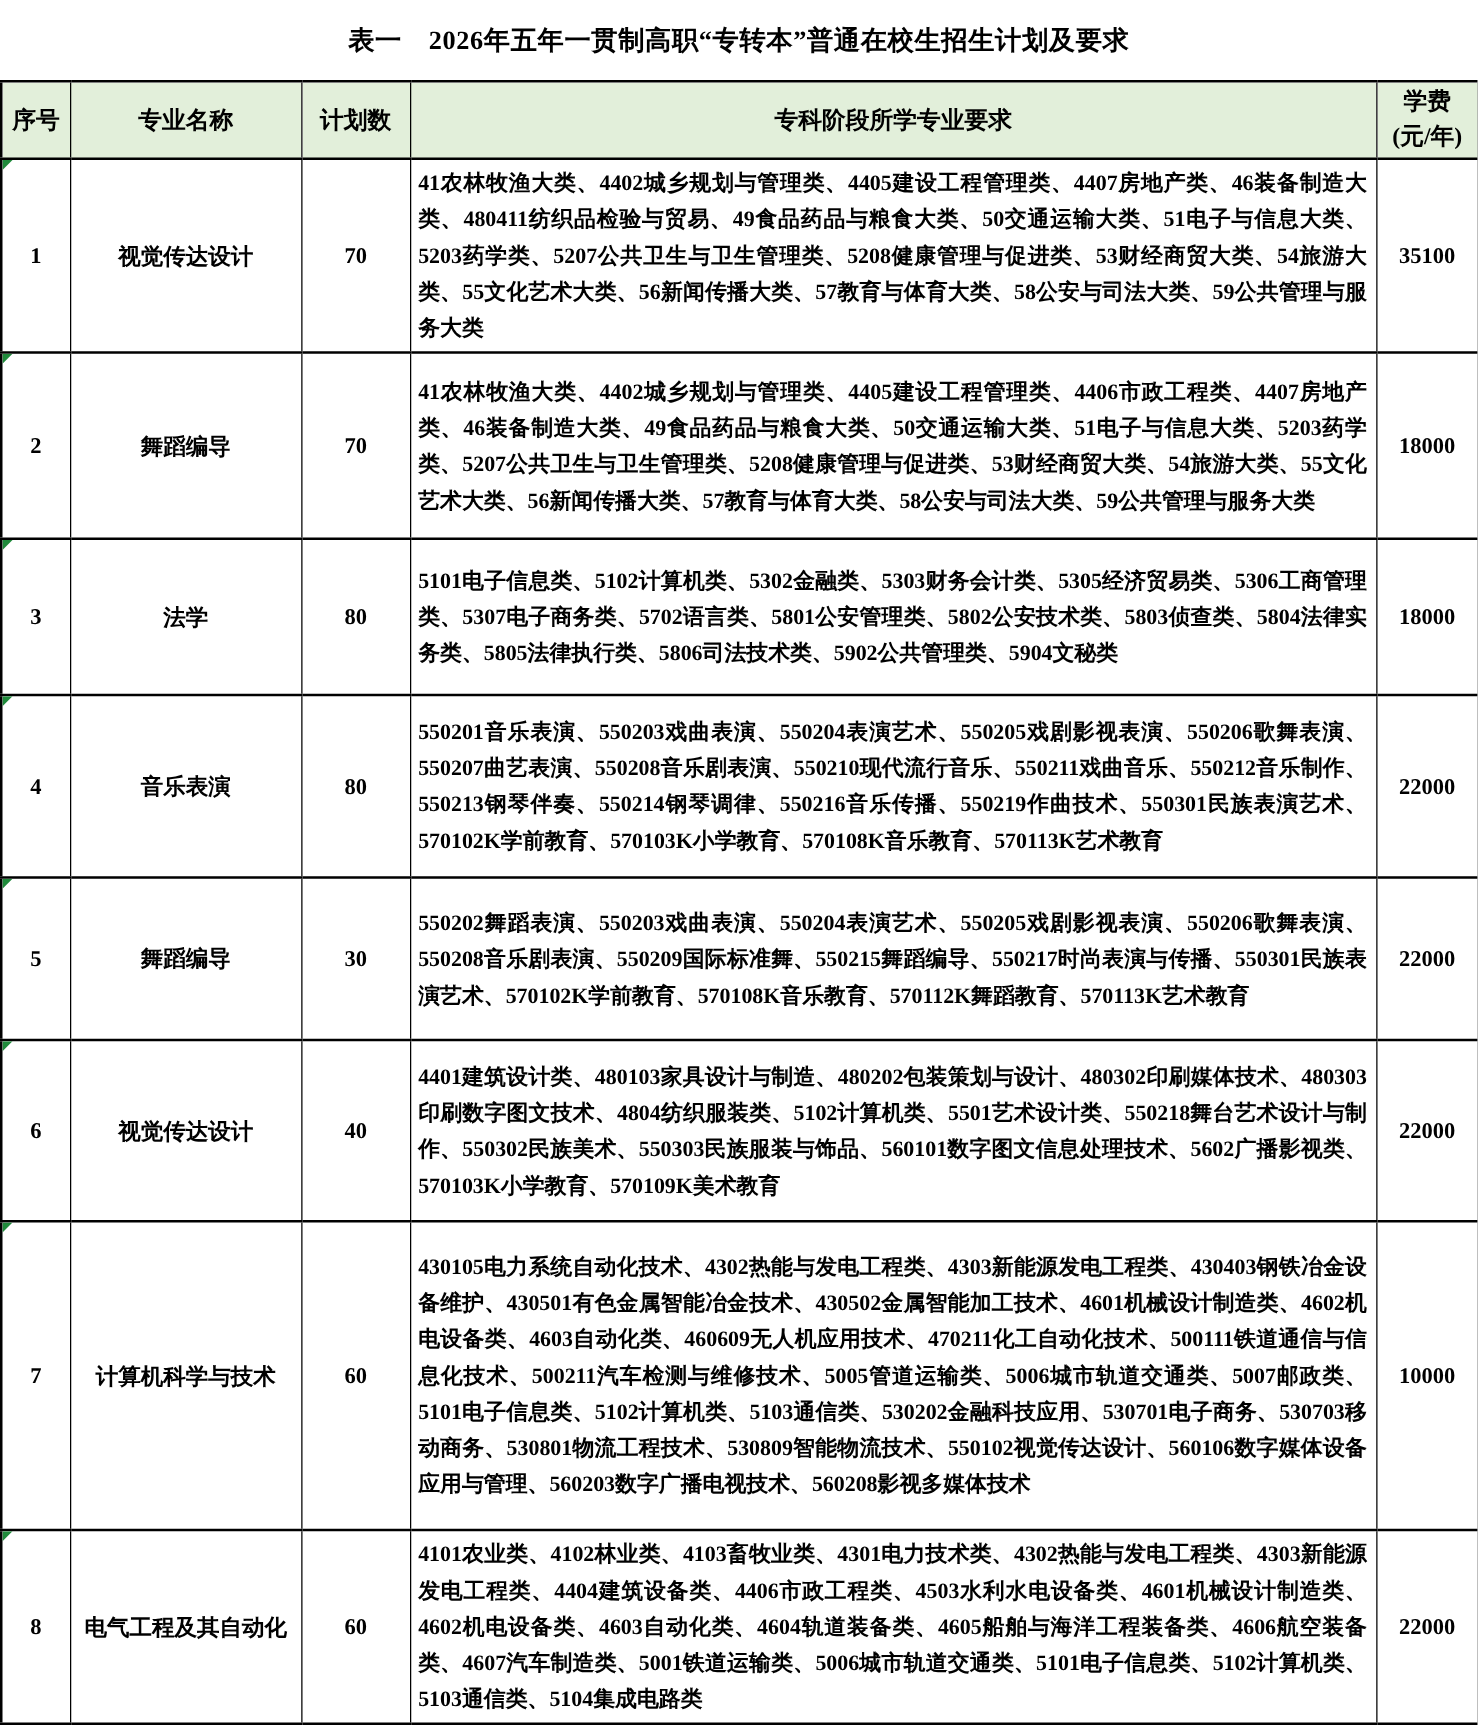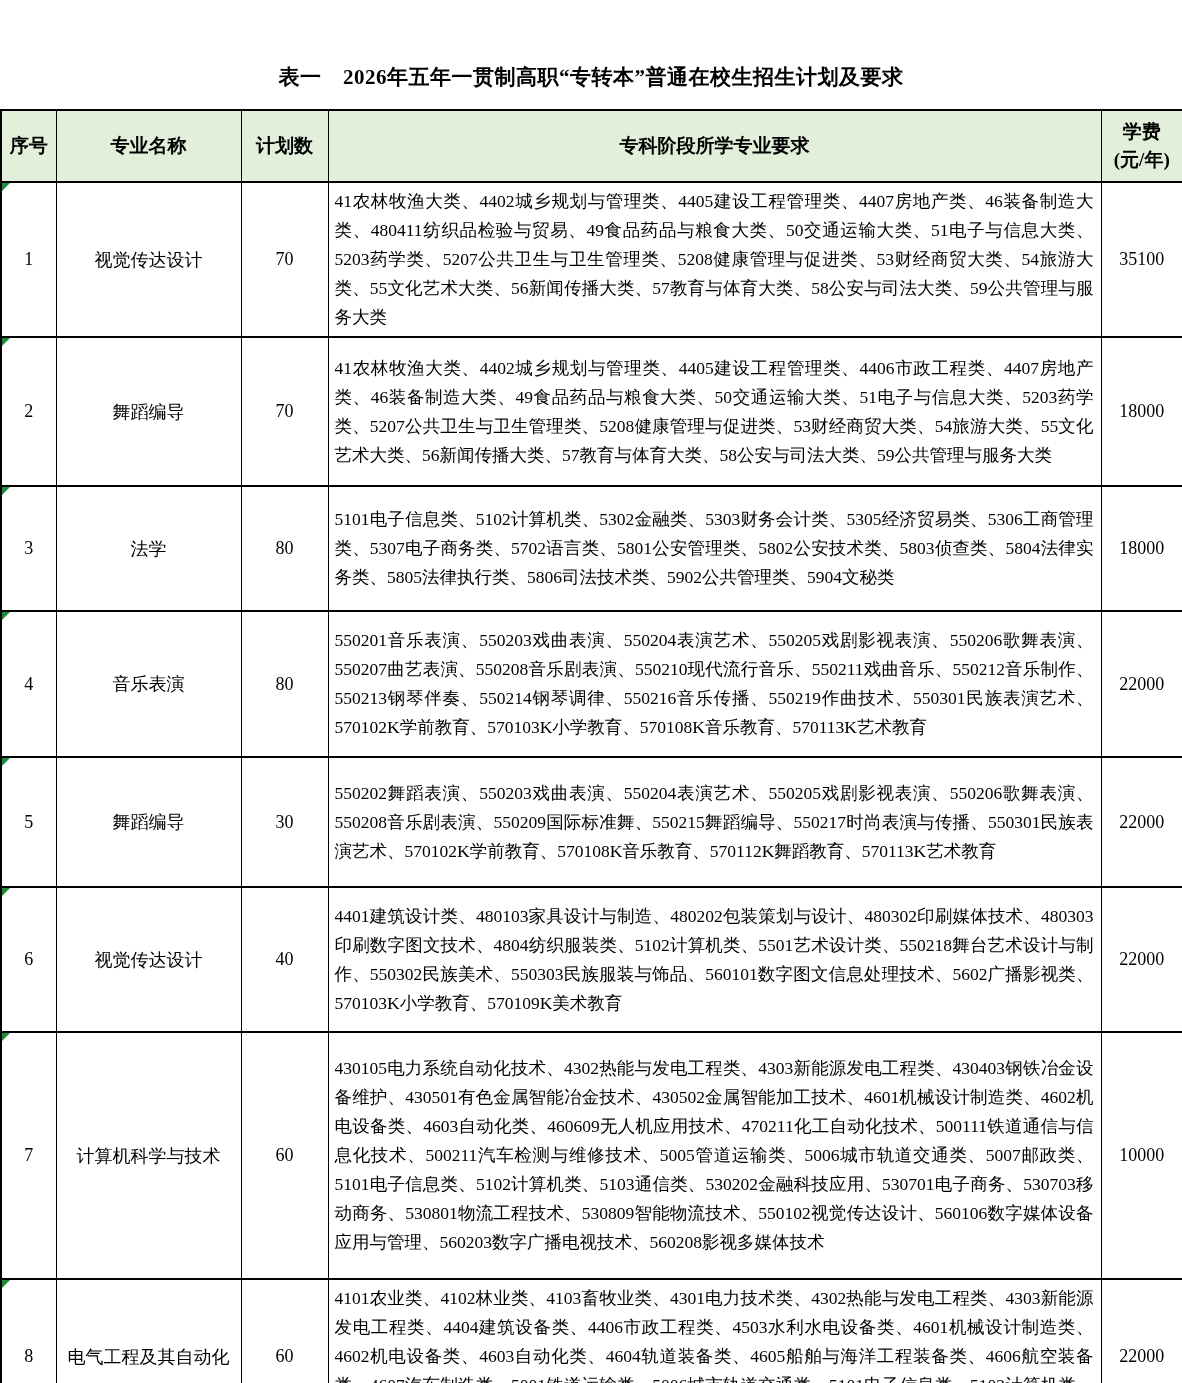--- a/index.html
+++ b/index.html
@@ -11,35 +11,35 @@
   }
   .page{width:1182px;}
   .doc-title{
     height:64px;
     display:flex;
     align-items:center;
     justify-content:center;
     font-weight:bold;
     font-size:21px;
     letter-spacing:0.5px;
-    margin-top:45px;
   }
   table.plan-table{
     width:1182px;
     border-collapse:collapse;
     table-layout:fixed;
     border:2px solid #000;
   }
   .plan-table th,
   .plan-table td{
     border-style:solid;
     border-color:#000;
     border-width:2px 1px;   
     box-sizing:border-box;
     overflow:hidden;
+    font-weight:bold;
   }
   .plan-table th{
     background:#e2efda;
     font-weight:bold;
     font-size:19px;
     text-align:center;
     vertical-align:middle;
     padding:2px;
   }
   .fee-head{white-space:pre-line;line-height:1.45;margin-top:34px;}
@@ -74,21 +74,21 @@
 
   <table class="plan-table">
     <colgroup>
       <col style="width:55px">
       <col style="width:185px">
       <col style="width:87px">
       <col style="width:773px">
       <col style="width:82px">
     </colgroup>
     <thead>
-      <tr style="height:72px;">
+      <tr style="height:62px;">
         <th>序号</th>
         <th>专业名称</th>
         <th>计划数</th>
         <th>专科阶段所学专业要求</th>
         <th class="fee-head">学费
 (元/年)</th>
       </tr>
     </thead>
     <tbody>
       <tr style="height:154px;">

